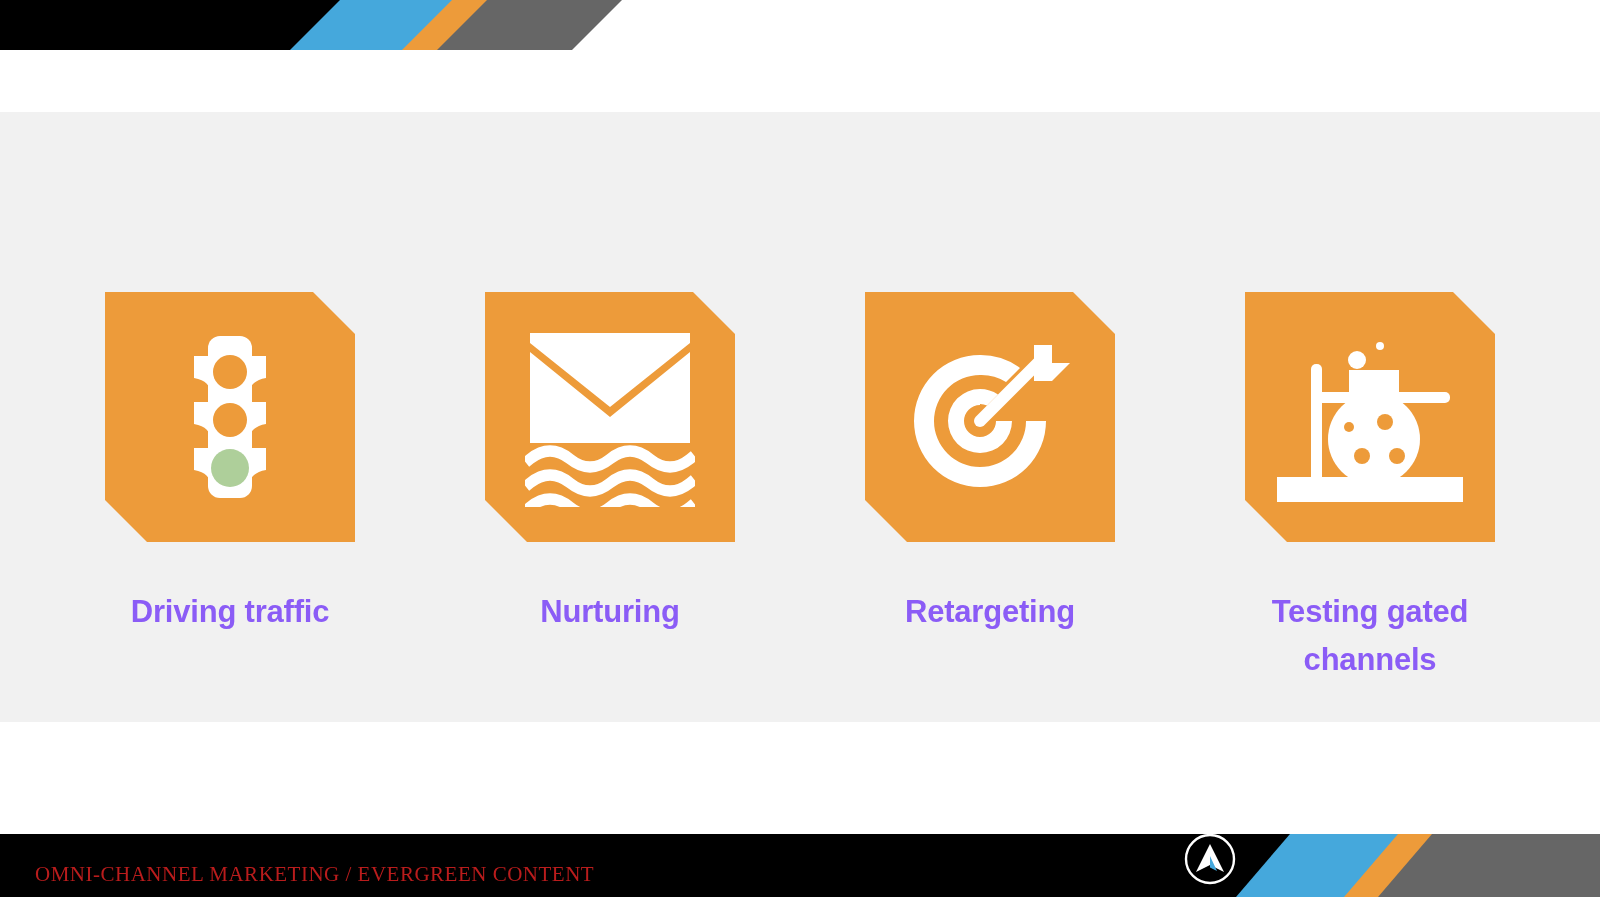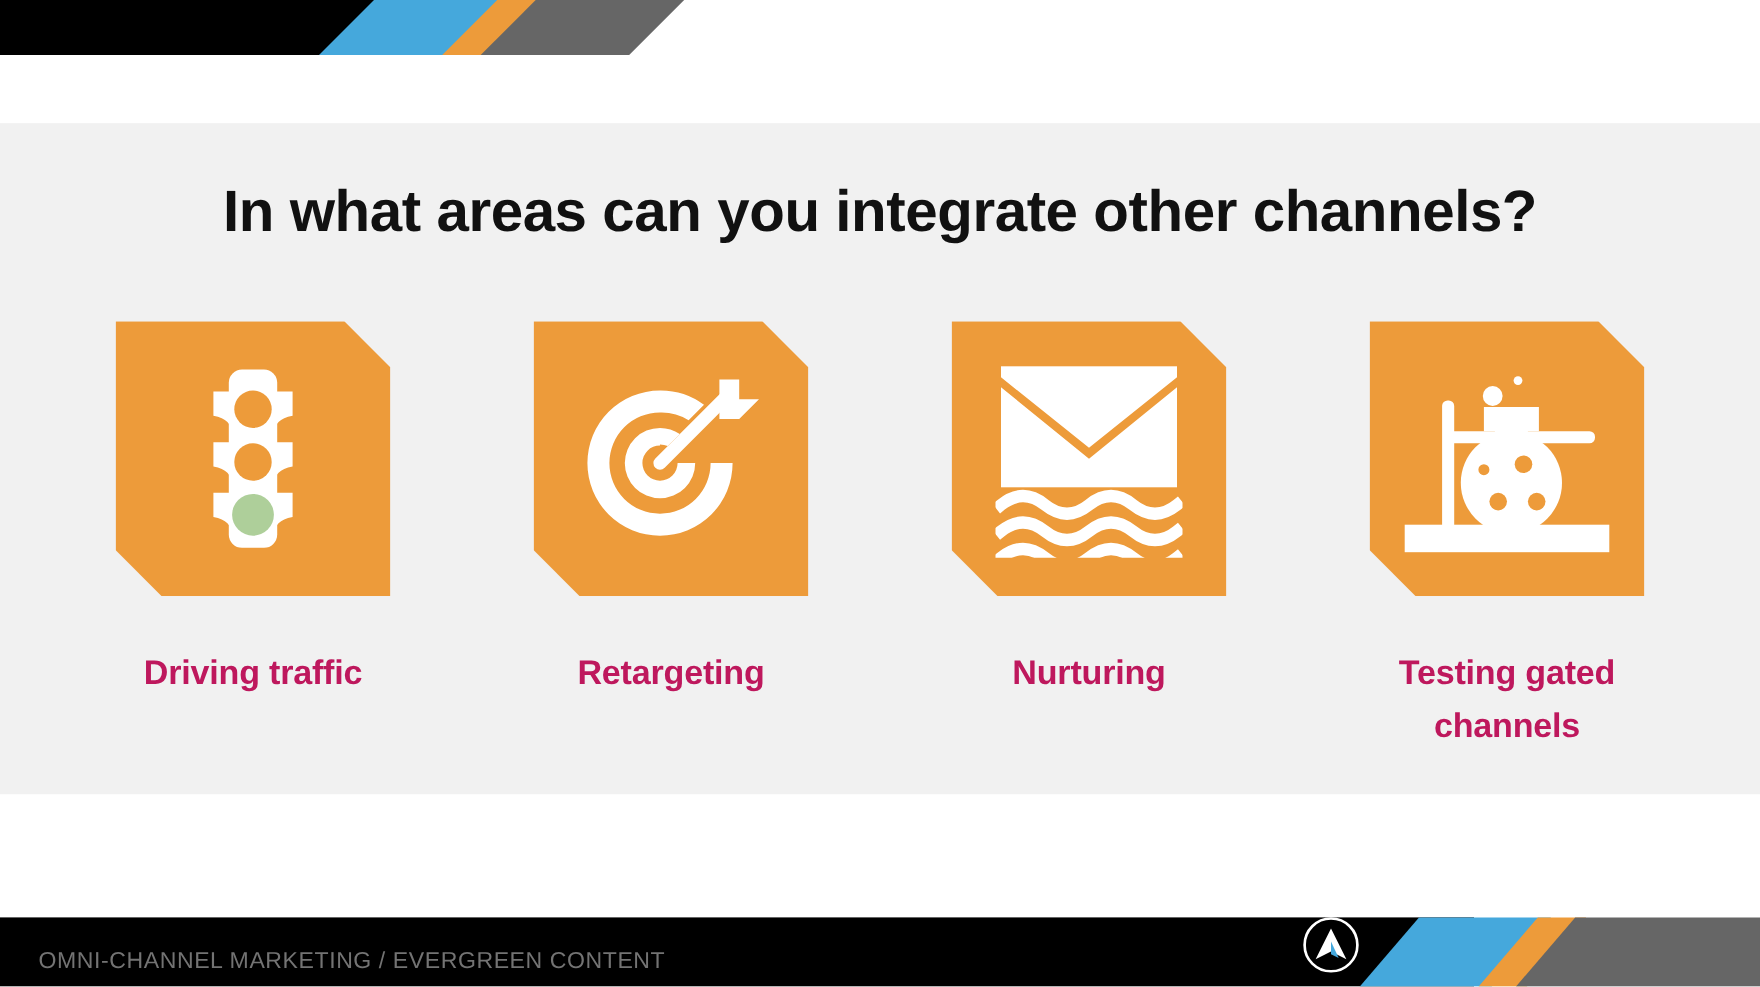--- a/index.html
+++ b/index.html
@@ -73,21 +73,21 @@
     display: flex;
     align-items: center;
     justify-content: center;
   }
   .tile svg { display: block; }
 
   .card-label {
     margin-top: 46px;
     font-size: 31px;
     font-weight: bold;
-    color: #be185d;
+    color: #8b5cf6;
     text-align: center;
     line-height: 1.55;
     max-width: 300px;
     letter-spacing: -0.2px;
   }
 
   
   .footer {
     position: absolute;
     left: 0;
@@ -97,23 +97,24 @@
     overflow: hidden;
     background: #ffffff;
   }
   .footer-art { position: absolute; left: 0; top: 0; }
   .footer-text {
     position: absolute;
     left: 35px;
     top: 40px;
     font-size: 21px;
     letter-spacing: 0.5px;
-    color: #737373;
+    color: #b91c1c;
     font-weight: 300;
     white-space: nowrap;
+    font-family: Liberation Serif, serif;
   }
   .footer-logo {
     position: absolute;
     left: 1183px;
     top: 832px;
     width: 54px;
     height: 54px;
   }
 </style>
 </head>
@@ -123,21 +124,20 @@
   <svg width="1600" height="50" viewBox="0 0 1600 50">
     <polygon points="0,0 390,0 340,50 0,50" fill="#000000"></polygon>
     <polygon points="340,0 455,0 405,50 290,50" fill="#45a8dc"></polygon>
     <polygon points="452,0 492,0 442,50 402,50" fill="#ed9b3a"></polygon>
     <polygon points="487,0 622,0 572,50 437,50" fill="#666666"></polygon>
   </svg>
 </div>
 
 <div class="panel">
 
-  <div class="page-title">In what areas can you integrate other channels?</div>
 
   <div class="cards">
 
     <div class="card-cell">
       <div class="tile">
         <span>
           <svg width="160" height="170" viewBox="0 0 160 170">
 
             <path fill="#ffffff" d="M44 24 L44 46 C56 48 60 54 62 62 L62 24 Z"></path>
             <path fill="#ffffff" d="M116 24 L116 46 C104 48 100 54 98 62 L98 24 Z"></path>
@@ -153,55 +153,55 @@
             <circle cx="80" cy="136" r="19" fill="#aecf9a"></circle>
           </svg>
         </span>
       </div>
       <div class="card-label">Driving traffic</div>
     </div>
 
     <div class="card-cell">
       <div class="tile">
         <span>
-          <svg width="180" height="180" viewBox="0 0 180 180">
-
-            <path fill="#ffffff" d="M80 28 a66 66 0 1 0 66 66 h-20 a46 46 0 1 1 -46 -46 Z"></path>
-            <path fill="#ffffff" d="M80 28 a66 66 0 0 1 40 13 l-14 14 a46 46 0 0 0 -26 -7 Z"></path>
-
-            <path fill="#ffffff" d="M80 62 a32 32 0 1 0 32 32 h-16 a16 16 0 1 1 -16 -16 Z"></path>
-            <path fill="#ffffff" d="M80 62 a32 32 0 0 1 18 5.5 l-11 11 a16 16 0 0 0 -7 -1.5 Z"></path>
-
-            <line x1="80" y1="94" x2="142" y2="32" stroke="#ffffff" stroke-width="12" stroke-linecap="round"></line>
-
-            <path fill="#ffffff" d="M134 18 L152 18 L152 36 L170 36 L152 54 L134 54 Z"></path>
-          </svg>
-        </span>
-      </div>
-      <div class="card-label">Retargeting</div>
-    </div>
-
-    <div class="card-cell">
-      <div class="tile">
-        <span>
           <svg width="170" height="180" viewBox="0 0 170 180">
 
             <rect x="5" y="6" width="160" height="110" fill="#ffffff"></rect>
 
             <path fill="#ed9b3a" d="M5 16 L85 80 L165 16 L165 25 L85 90 L5 25 Z"></path>
 
             <g fill="none" stroke="#ffffff" stroke-width="11" stroke-linecap="square">
               <path d="M5 132 q20 -16 40 0 q20 16 40 0 q20 -16 40 0 q20 16 40 0"></path>
               <path d="M5 156 q20 -16 40 0 q20 16 40 0 q20 -16 40 0 q20 16 40 0"></path>
               <path d="M5 180 q20 -16 40 0 q20 16 40 0 q20 -16 40 0 q20 16 40 0"></path>
             </g>
           </svg>
         </span>
       </div>
       <div class="card-label">Nurturing</div>
+    </div>
+
+    <div class="card-cell">
+      <div class="tile">
+        <span>
+          <svg width="180" height="180" viewBox="0 0 180 180">
+
+            <path fill="#ffffff" d="M80 28 a66 66 0 1 0 66 66 h-20 a46 46 0 1 1 -46 -46 Z"></path>
+            <path fill="#ffffff" d="M80 28 a66 66 0 0 1 40 13 l-14 14 a46 46 0 0 0 -26 -7 Z"></path>
+
+            <path fill="#ffffff" d="M80 62 a32 32 0 1 0 32 32 h-16 a16 16 0 1 1 -16 -16 Z"></path>
+            <path fill="#ffffff" d="M80 62 a32 32 0 0 1 18 5.5 l-11 11 a16 16 0 0 0 -7 -1.5 Z"></path>
+
+            <line x1="80" y1="94" x2="142" y2="32" stroke="#ffffff" stroke-width="12" stroke-linecap="round"></line>
+
+            <path fill="#ffffff" d="M134 18 L152 18 L152 36 L170 36 L152 54 L134 54 Z"></path>
+          </svg>
+        </span>
+      </div>
+      <div class="card-label">Retargeting</div>
     </div>
 
     <div class="card-cell">
       <div class="tile">
         <span>
           <svg width="190" height="190" viewBox="0 0 190 190">
 
             <circle cx="105" cy="24" r="4" fill="#ffffff"></circle>
             <circle cx="82" cy="38" r="9" fill="#ffffff"></circle>
 

